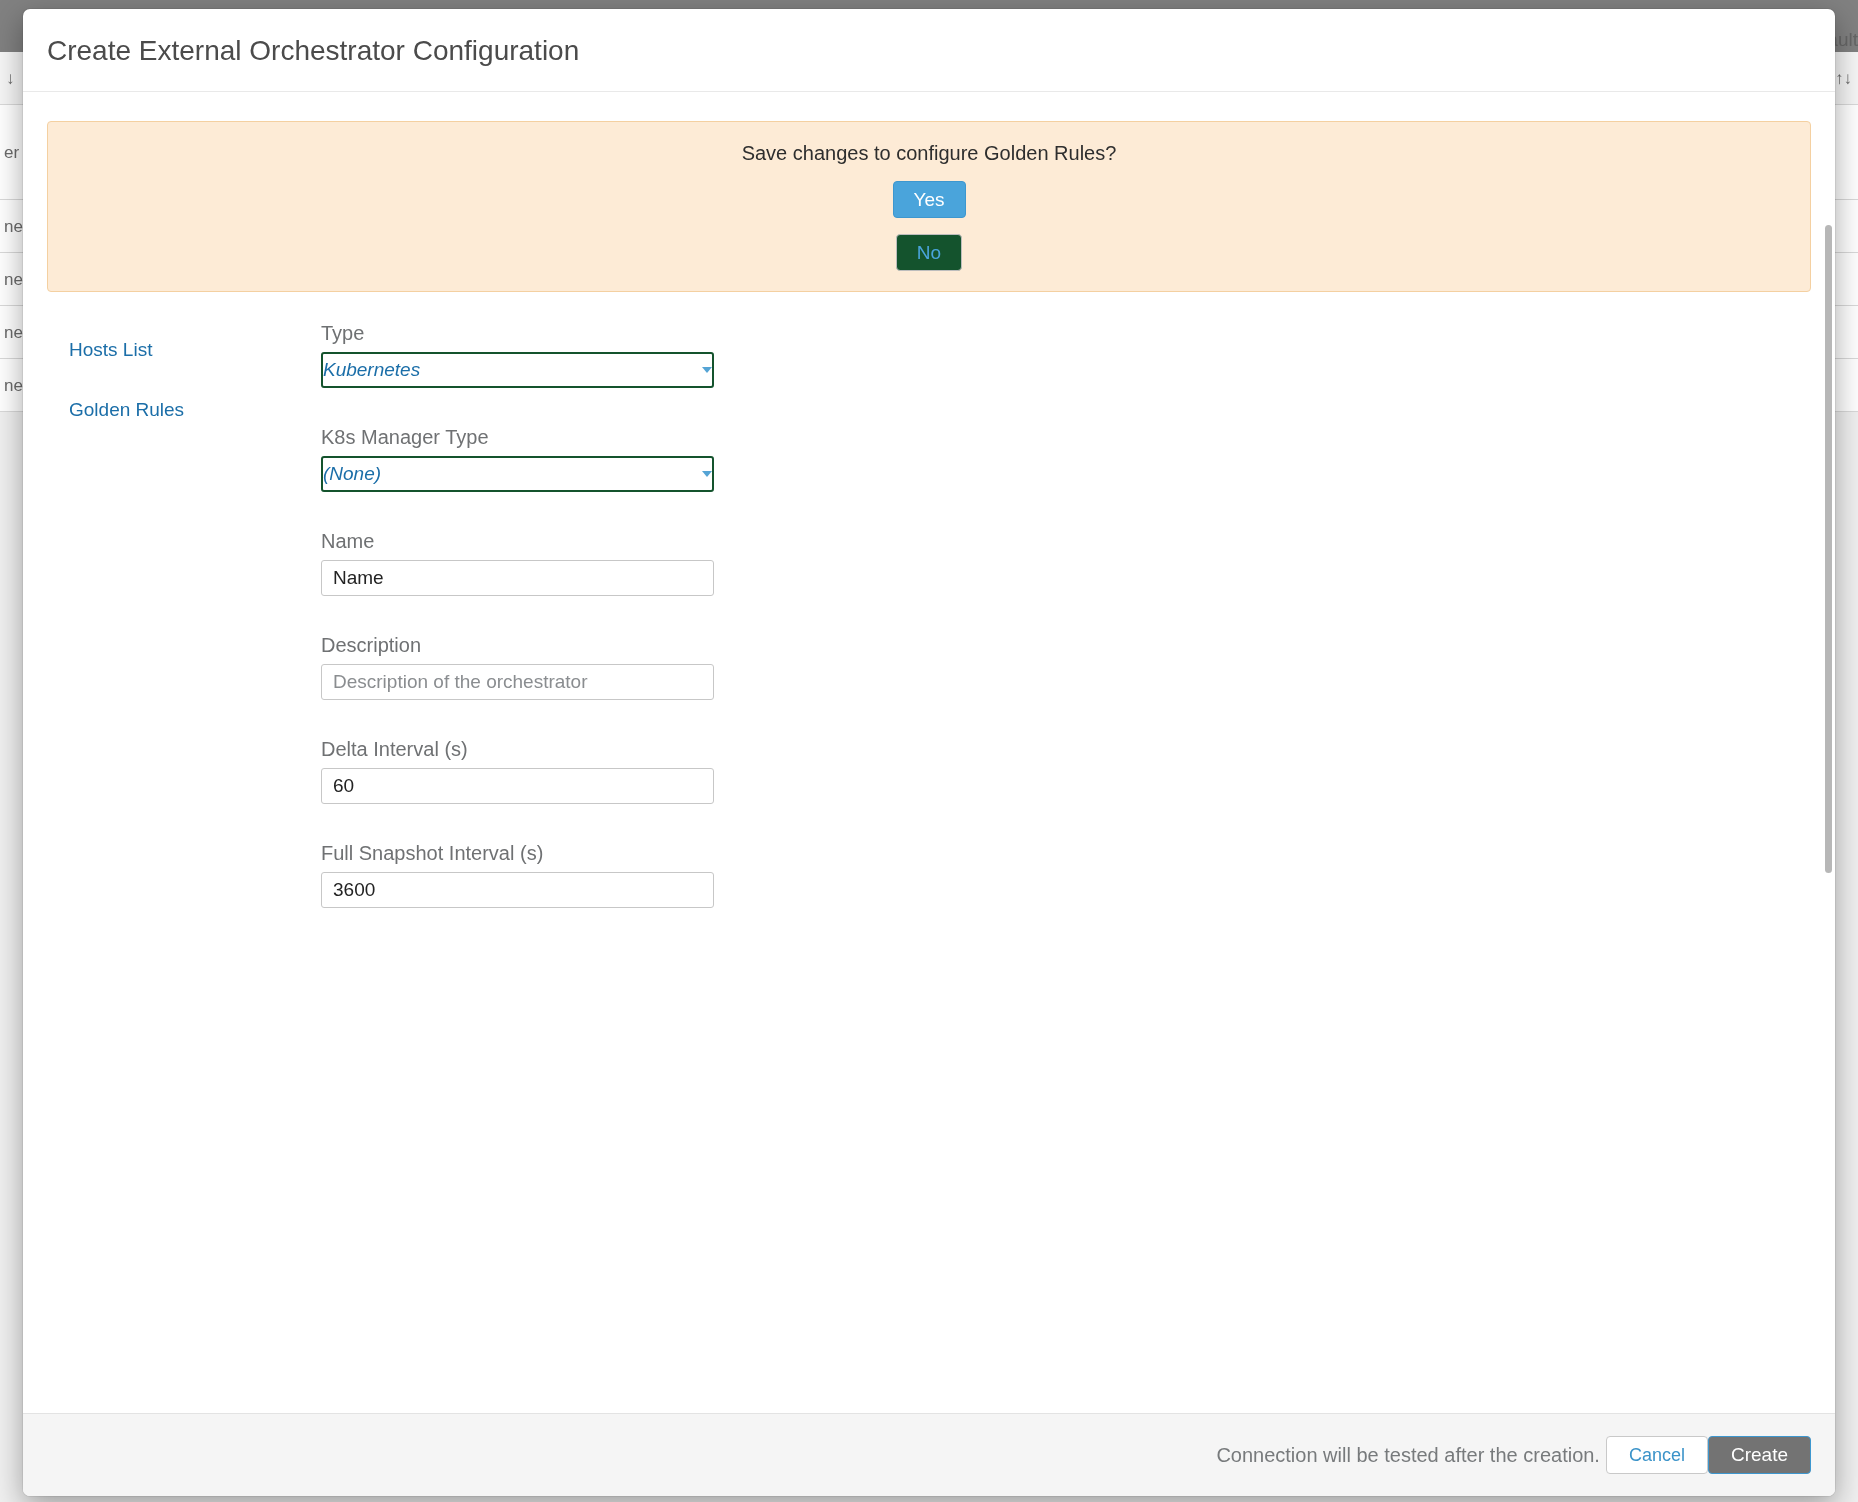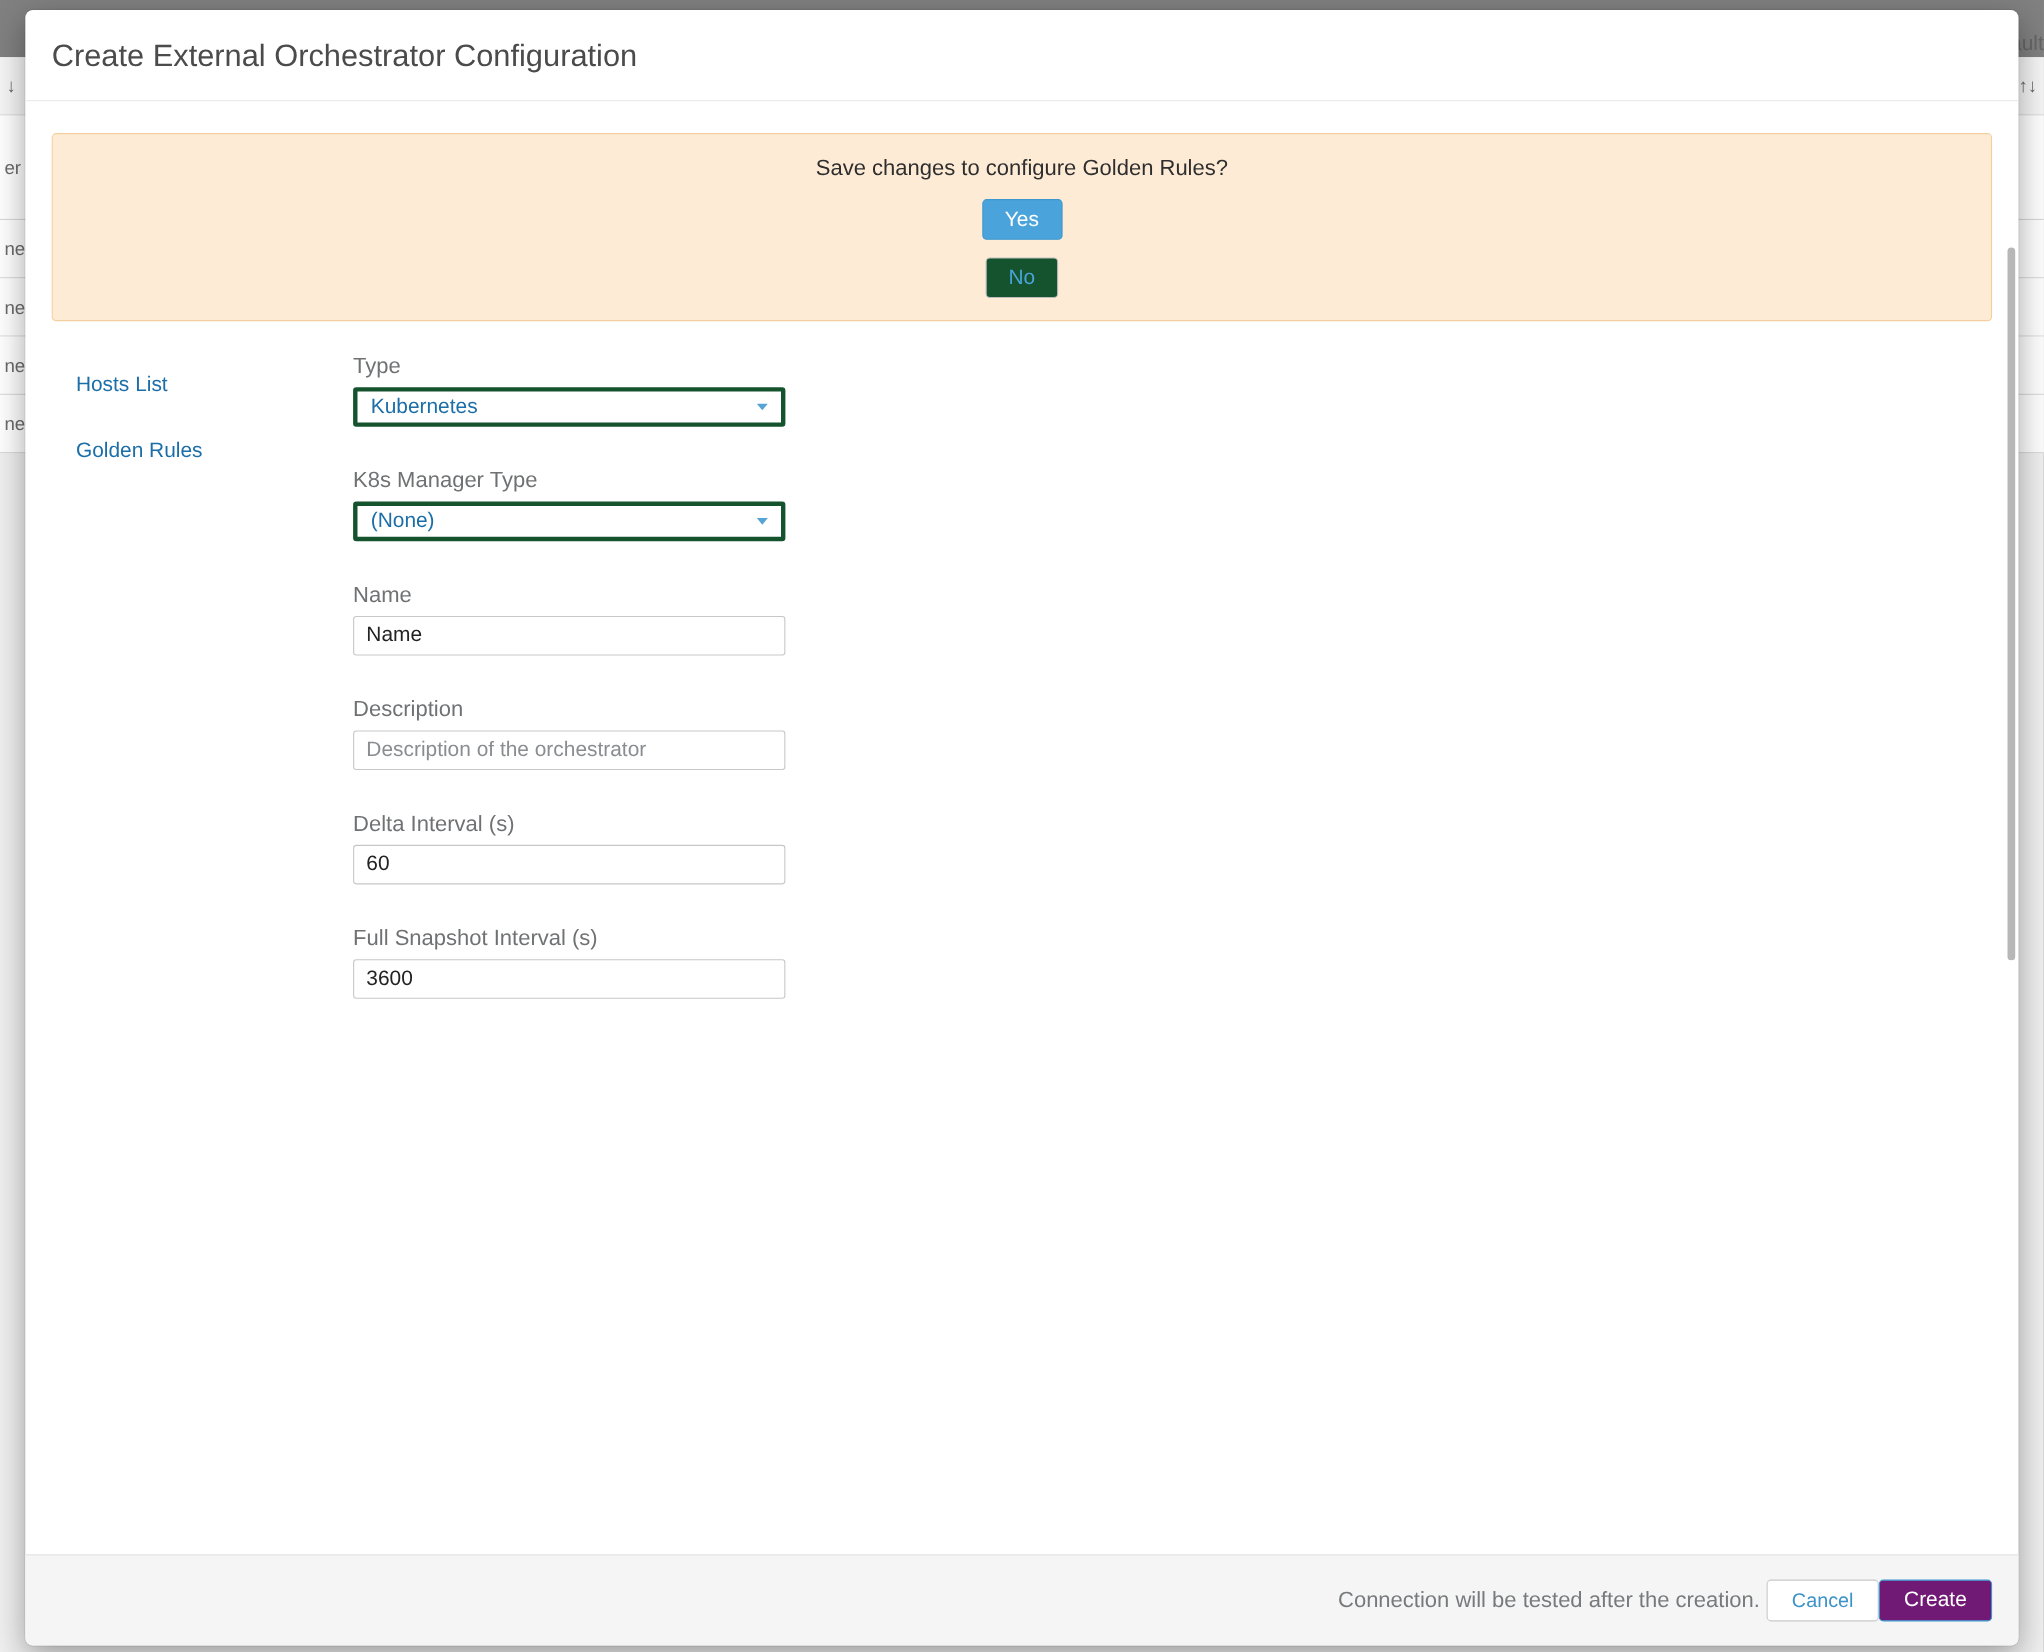--- a/index.html
+++ b/index.html
@@ -139,30 +139,31 @@
     color: #6f7173;
     margin-bottom: 7px;
   }
   .select-wrap {
     position: relative;
     width: 393px;
   }
   .select-box {
     width: 100%;
     height: 36px;
-    border: 4px solid #14532d;
+    border: 2px solid #14532d;
     border-radius: 3px;
     background: #fff;
     color: #1b6ea8;
     font-size: 19px;
     display: flex;
     align-items: center;
-    padding: 0 12px;
+    padding: 0 0;
     cursor: pointer;
     justify-content: space-between;
+    font-style: italic;
   }
   .caret {
     width: 0; height: 0;
     border-left: 5px solid transparent;
     border-right: 5px solid transparent;
     border-top: 6px solid #55a4d5;
   }
   .text-input {
     width: 393px;
     height: 36px;
@@ -193,21 +194,21 @@
     background: #fff;
     border: 1px solid #c9c9c9;
     color: #3b93c9;
     height: 38px;
     padding: 0 22px;
     font-size: 18px;
     border-radius: 4px;
     cursor: pointer;
   }
   .btn-create {
-    background: #701a75;
+    background: #737373;
     border: 1px solid #3d97cf;
     color: #fff;
     height: 38px;
     padding: 0 22px;
     font-size: 19px;
     border-radius: 4px;
     cursor: pointer;
   }
   .scroll-indicator {
     position: absolute;

